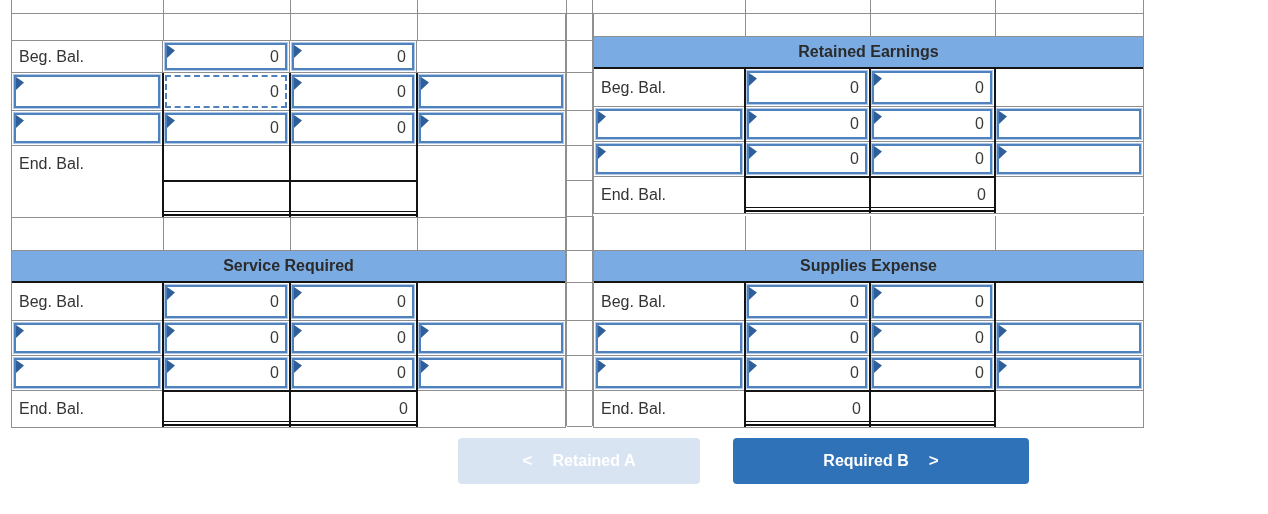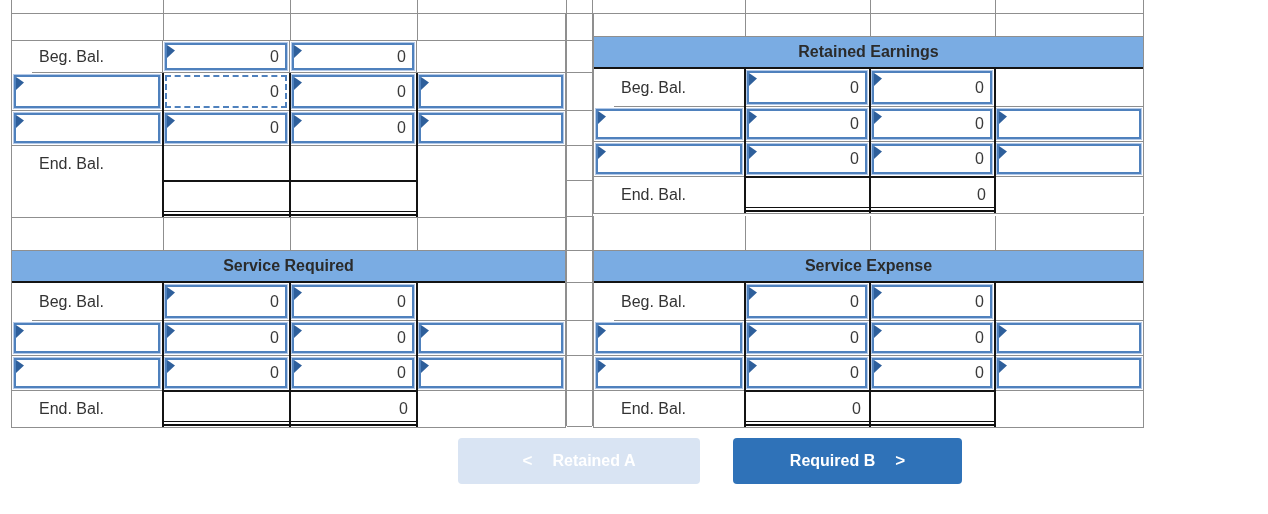--- a/index.html
+++ b/index.html
@@ -18,42 +18,42 @@
   .tbl{position:absolute;display:grid;grid-template-rows:32px 38px 35px 35px 36px;
        background:#fff;border:1px solid #8f8f8f;box-sizing:border-box;height:178px;}
   .tbl-l{width:555px;grid-template-columns:151px 127px 127px 1fr;}
   .tbl-r{width:551px;grid-template-columns:151px 125px 125px 1fr;}
   .hdr{grid-column:1/5;background:#7aace3;border-bottom:2px solid #141414;
        display:flex;align-items:center;justify-content:center;
        font-weight:bold;font-size:16px;color:#2b2b2b;}
   .c{position:relative;border-right:1px solid #8f8f8f;border-bottom:1px solid #8f8f8f;}
   .lc{border-right:none;}
   .bc{border-bottom:none;}
-  .lbl{display:flex;align-items:center;padding-left:7px;font-size:16px;color:#333;margin-left:20px;}
+  .lbl{display:flex;align-items:center;padding-left:7px;font-size:16px;color:#333;}
   .endval{position:absolute;right:8px;top:50%;transform:translateY(-50%);
           font-size:16px;color:#3a3a3a;}
   .box{position:absolute;inset:2px;background:#fff;border:2px solid #4f81bd;
        box-shadow:0 0 0 1px #b3c9e8;}
   .box.dashed{border-style:dashed;box-shadow:none;}
   .val{position:absolute;right:6px;top:50%;transform:translateY(-50%);
        font-size:16px;color:#3a3a3a;white-space:nowrap;}
   .val.vl{right:auto;left:10px;}
   .tri{position:absolute;left:0;top:0;width:8px;height:13px;background:#2e5f9b;
        clip-path:polygon(0 0,100% 42%,0 100%);}
   .vline{position:absolute;top:32px;bottom:0;width:2px;background:#141414;margin-left:-1px;}
   .hline{position:absolute;top:139px;height:2px;background:#141414;}
   .dbl{position:absolute;top:170px;height:5px;box-sizing:border-box;
        border-top:1px solid #111;border-bottom:2px solid #111;}
   
   .btn{position:absolute;top:438px;height:46px;border:none;border-radius:4px;
        display:flex;align-items:center;justify-content:center;gap:20px;
        font-family:inherit;font-size:16px;font-weight:bold;color:#fff;cursor:pointer;}
   .btn .chv{font-size:17px;font-weight:bold;}
   #btnA{left:458px;width:242px;background:#d9e4f3;}
-  #btnB{left:733px;width:229px;background:#2f72b8;}
+  #btnB{left:733px;width:296px;background:#2f72b8;}
 </style>
 </head>
 <body>
 
 <div class="stub" style="left:11px"></div>
 <div class="stub" style="left:163px"></div>
 <div class="stub" style="left:290px"></div>
 <div class="stub" style="left:417px"></div>
 <div class="stub" style="left:566px"></div>
 <div class="stub" style="left:592px"></div>
@@ -343,21 +343,21 @@
   <div class="c lc bc"></div>
 
   <div class="vline" style="left:151px"></div>
   <div class="vline" style="left:278px"></div>
   <div class="vline" style="left:405px"></div>
   <div class="hline" style="left:151px;width:254px"></div>
   <div class="dbl" style="left:151px;width:254px"></div>
 </div>
 
 <div class="tbl tbl-r" style="left:593px;top:250px">
-  <div class="hdr">Service Expense</div>
+  <div class="hdr">Supplies Expense</div>
 
   <div class="c lbl">Beg. Bal.</div>
   <div class="c">
     <div class="box">
         <span class="tri"></span>
         <span class="val">0</span>
       </div>
   </div>
   <div class="c">
     <div class="box">

